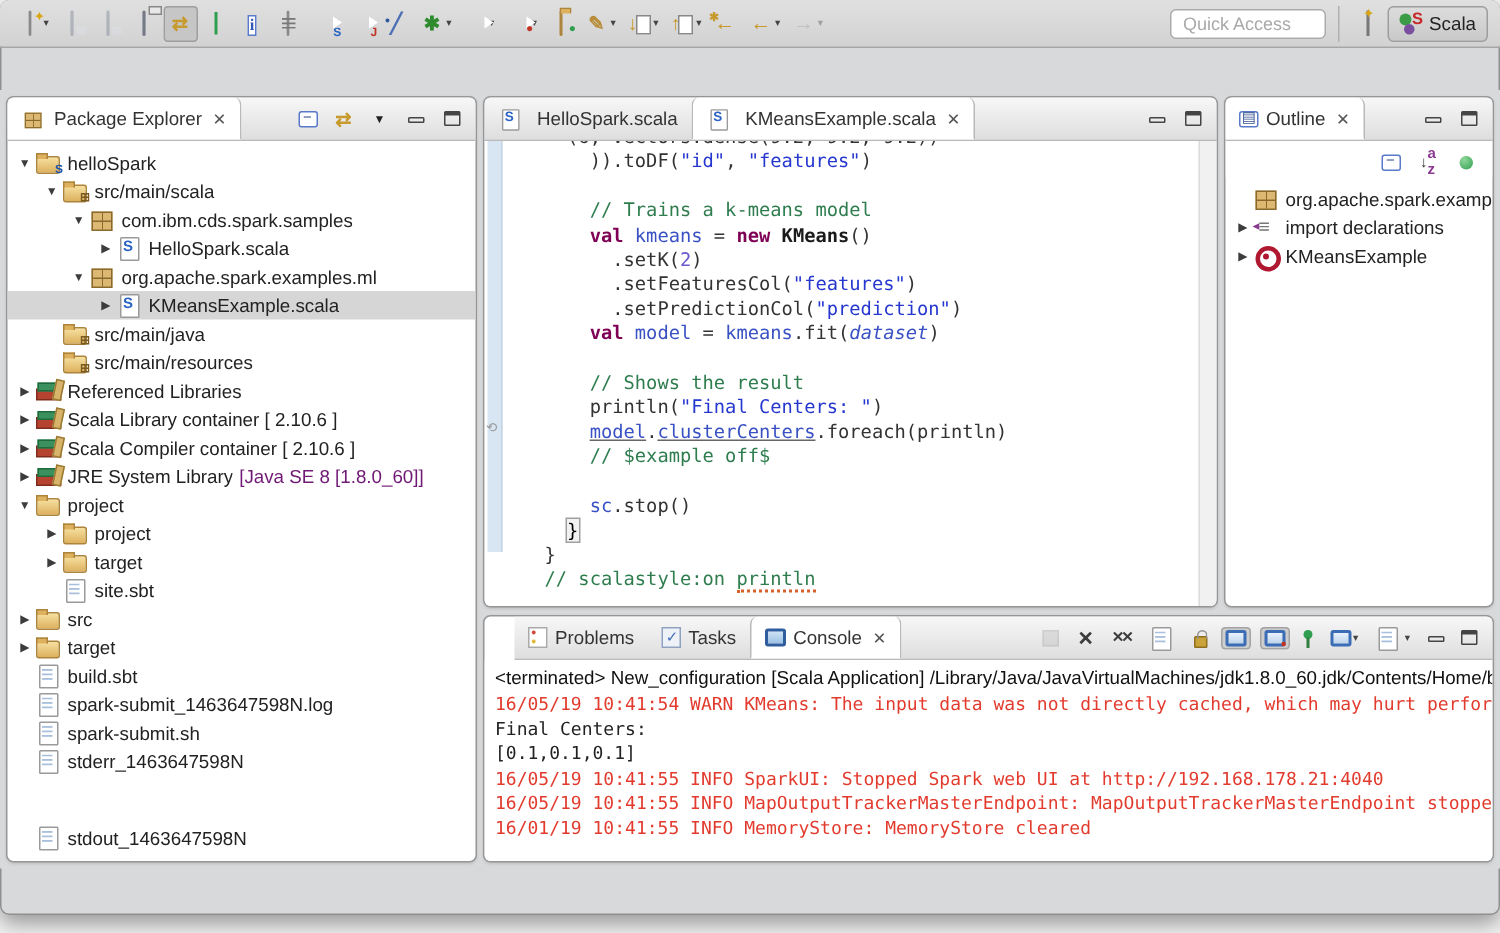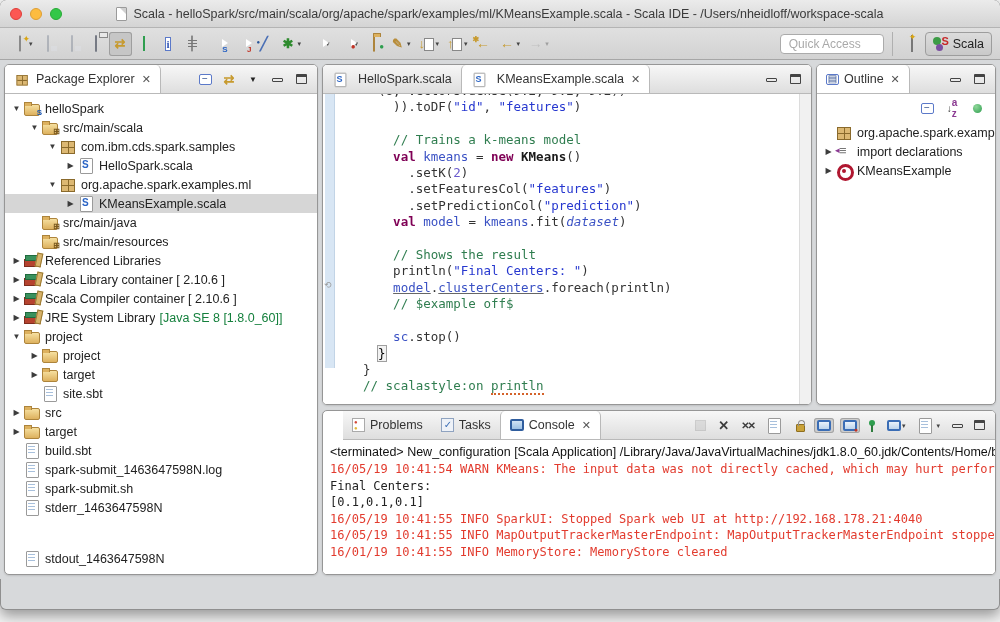--- a/index.html
+++ b/index.html
@@ -96,21 +96,21 @@
   .ic-sort i { color:#8b3a92; font-style:normal; }
   .ic-greendot { width:9px; height:9px; border-radius:50%; background:radial-gradient(circle at 35% 30%, #8fd79a, #2f9e4f); }
 
   
   .tree { font-size:12.5px; color:#222; padding-top:5px; user-select:none; }
   .trow { height:19px; display:flex; align-items:center; white-space:nowrap; }
   .trow.selected { background:#d6d6d6; }
   .arr { width:15px; flex:none; font-size:8px; color:#3c3c3c; text-align:center; }
   .ti { width:17px; height:15px; flex:none; position:relative; margin-right:4px; }
   .tlab { overflow:hidden; text-overflow:clip; }
-  .tsuf { color:#15803d; margin-left:4px; }
+  .tsuf { color:#701a75; margin-left:4px; }
   
   .ti-folder:before, .ti-pkg-folder:before, .ti-proj-scala:before {
       content:''; position:absolute; left:0; top:3px; width:14px; height:10px;
       background:linear-gradient(#f6e0a0,#ddb15e); border:1px solid #ad843b; border-radius:2px; }
   .ti-folder:after, .ti-pkg-folder:after, .ti-proj-scala:after {
       content:''; position:absolute; left:0; top:1px; width:6px; height:3px; background:#ddb15e; border:1px solid #ad843b; border-bottom:none; }
   .ti-pkg-folder .bdg, .ti-proj-scala .bdg { position:absolute; z-index:1; right:-1px; bottom:-1px; font-size:8px; font-weight:bold; }
   .ti-proj-scala .bdg { color:#1a56b0; }
   .ti-pkg-folder .bdg { color:#7a5a20; }
   .ti-package:before { content:''; position:absolute; left:1px; top:2px; width:12px; height:11px; border:1px solid #8a6a2c;
@@ -183,31 +183,20 @@
   .heap-label { position:absolute; left:0; right:0; top:2px; text-align:center; font-size:12px; color:#222; }
   .trash { width:14px; height:16px; margin-left:8px; position:relative; }
   .trash:before { content:''; position:absolute; left:1px; top:4px; width:11px; height:11px; background:linear-gradient(90deg,#6fa3c9 2px, #bfd9ec 2px, #bfd9ec 4px, #6fa3c9 4px, #6fa3c9 6px, #bfd9ec 6px, #bfd9ec 8px, #6fa3c9 8px); border:1px solid #41759c; border-radius:0 0 2px 2px; }
   .trash:after { content:''; position:absolute; left:0; top:1px; width:13px; height:2px; background:#6fa3c9; border:1px solid #41759c; }
 </style>
 </head>
 <body>
 
 <div class="win">
 
-  <div class="titlebar">
-    <div class="lights">
-      <span class="light r"></span>
-      <span class="light y"></span>
-      <span class="light g"></span>
-    </div>
-    <div class="title-wrap">
-      <span class="proxy-doc"></span>
-      <span class="title-text">Scala - helloSpark/src/main/scala/org/apache/spark/examples/ml/KMeansExample.scala - Scala IDE - /Users/nheidloff/workspace-scala</span>
-    </div>
-  </div>
 
   <div class="toolbar">
     <span class="tbi">
         <span class="gl"><span class="g-page g-new"></span></span>
         <span class="caret">▾</span>
       </span>
     <span class="tbi dis">
         <span class="gl"><span class="g-floppy"></span></span>
       </span>
     <span class="tbi dis">

